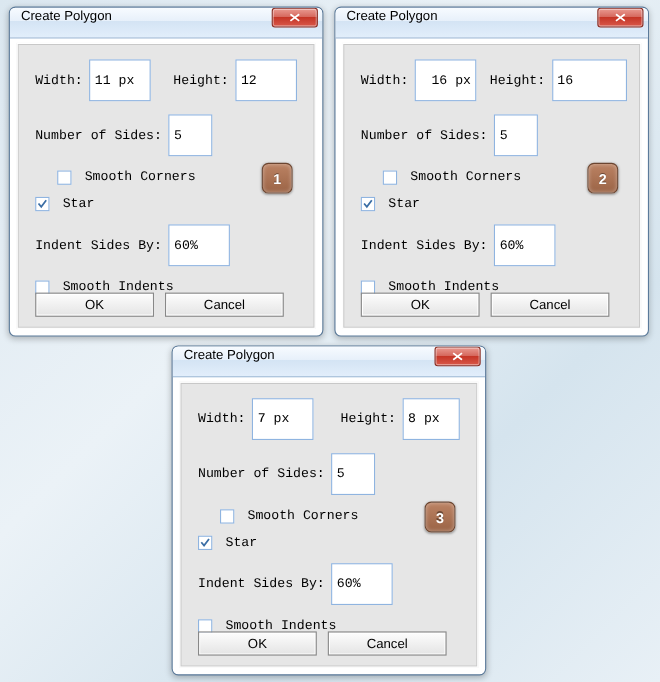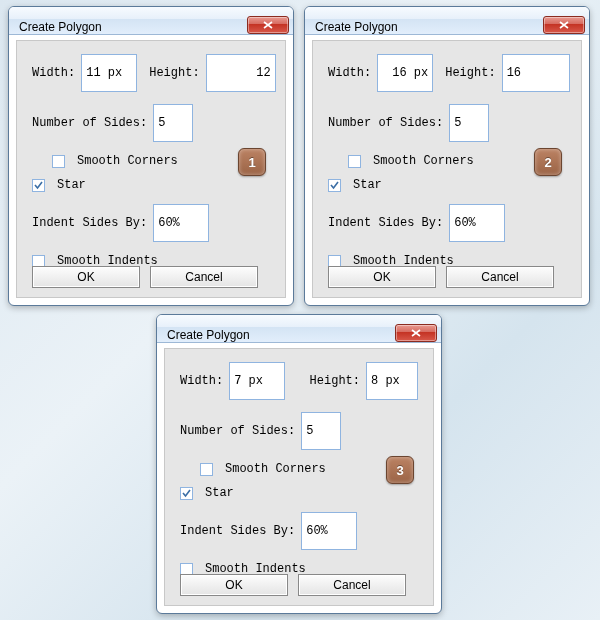--- a/index.html
+++ b/index.html
@@ -21,21 +21,21 @@
     border-radius: 6px;
     box-shadow: 0 2px 6px rgba(0,0,0,0.25);
     background: #fff;
     overflow: hidden;
   }
   .titlebar {
     height: 28px;
     background: linear-gradient(#f7fbff 0%, #e7f0fa 45%, #d4e4f4 46%, #e2eefb 100%);
     border-bottom: 1px solid #9db8d6;
     display: flex;
-    align-items: flex-end;
+    align-items: flex-start;
     padding: 0 4px 0 10px;
     position: relative;
   }
   .title-text {
     flex: 1;
     color: #000;
     font-size: 12px;
   }
   .close-btn {
     width: 42px;
@@ -127,21 +127,21 @@
           <path d="M1 1 L9 7 M9 1 L1 7" stroke="#fff" stroke-width="1.6"></path>
         </svg>
     </div>
   </div>
   <div class="body">
     <div class="row">
       <span class="lbl">Width:</span>
       <input class="field" style="width: 56px;" value="11 px">
       <span class="spacer"></span>
       <span class="lbl">Height:</span>
-      <input class="field" style="width: 70px; text-align: right;" value="12">
+      <input class="field" style="width: 56px;" value="12">
     </div>
     <div class="row">
       <span class="lbl">Number of Sides:</span>
       <input class="field" style="width: 40px;" value="5">
     </div>
     <div class="row tight">
       <span class="chk"></span>
       <span class="lbl">Smooth Corners</span>
     </div>
     <div class="row">

